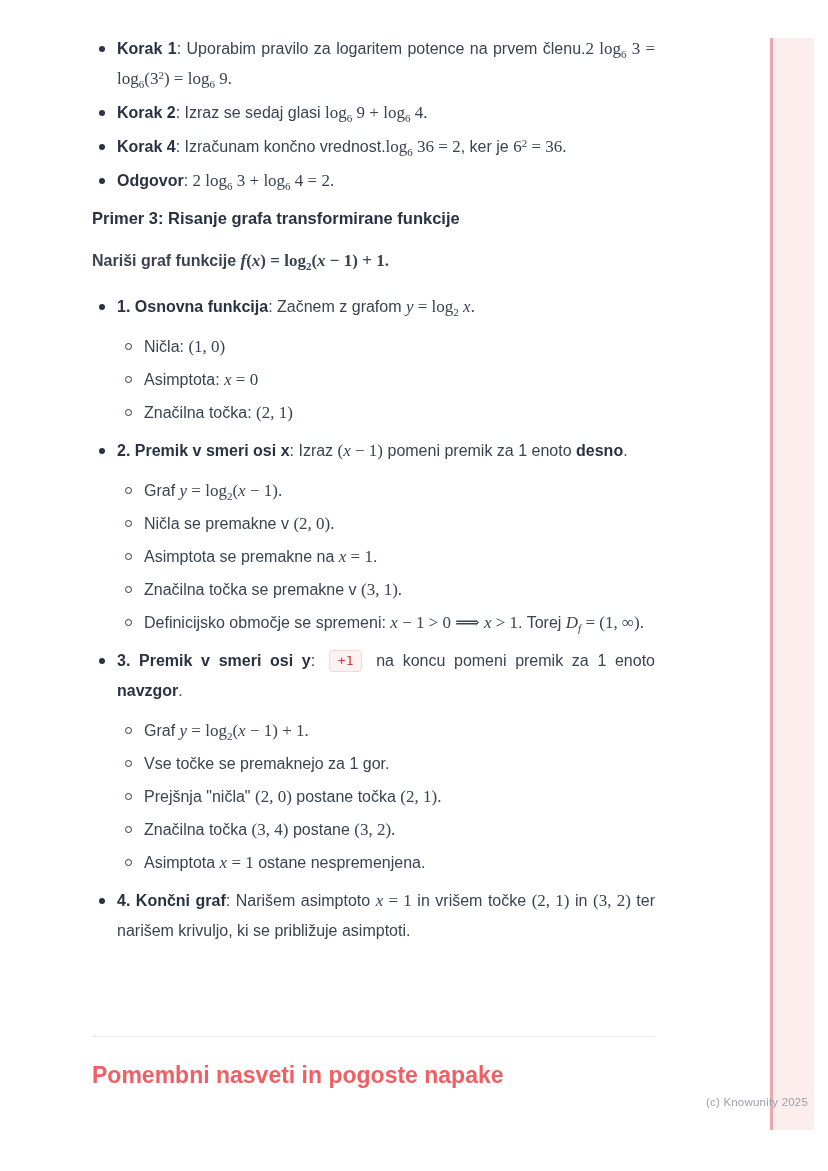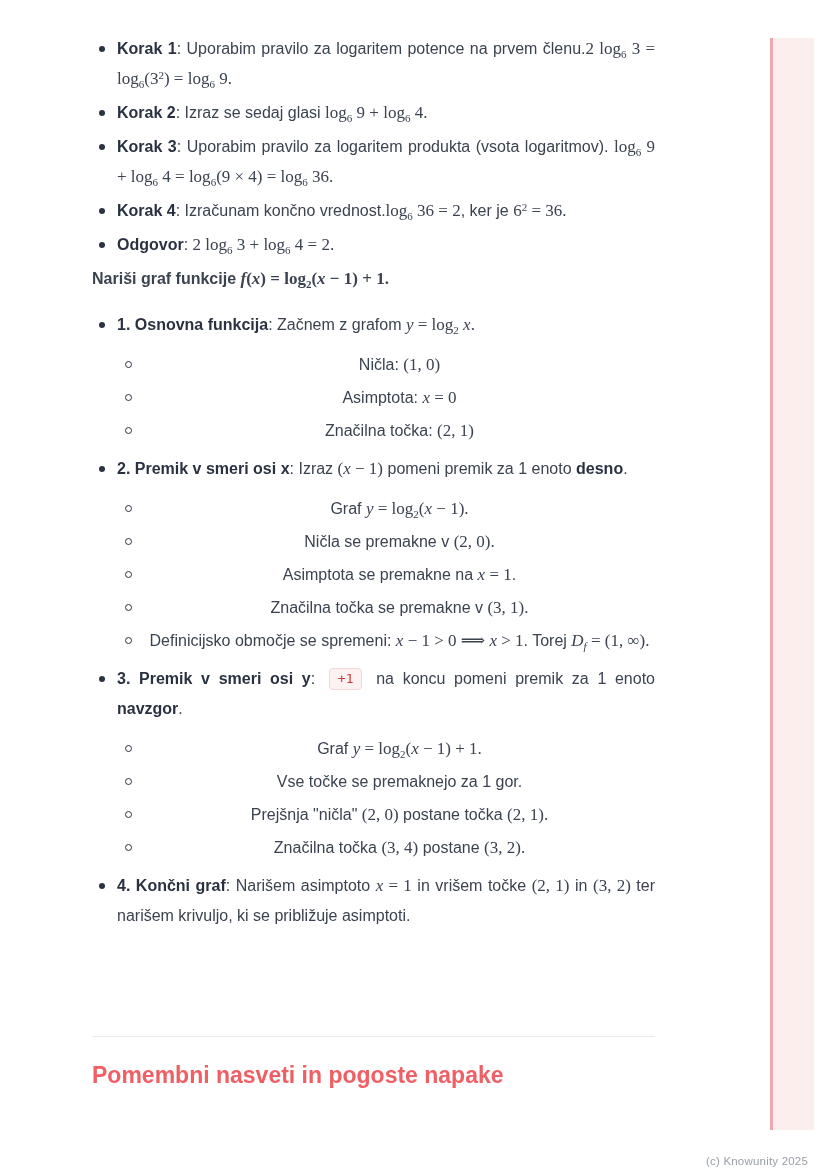--- a/index.html
+++ b/index.html
@@ -22,21 +22,21 @@
   .content{position:absolute;left:70px;top:34px;width:563px;}
   ul{list-style:none;margin:0;padding:0;}
   .l1>li{position:relative;padding-left:25px;line-height:30px;text-align:justify;}
   #steps-list>li{margin-bottom:4px;}
   #main-list>li{margin-bottom:8px;}
   .l1>li::before{
     content:"";position:absolute;left:7px;top:12px;width:6px;height:6px;
     border-radius:50%;background:#2b3342;
   }
   .l2{margin-top:10px;}
-  .l2>li{position:relative;padding-left:27px;line-height:30px;margin-bottom:3px;text-align:center;}
+  .l2>li{position:relative;padding-left:27px;line-height:30px;margin-bottom:3px;text-align:left;}
   .l2>li::before{
     content:"";position:absolute;left:8px;top:11px;width:5px;height:5px;
     border-radius:50%;border:1.5px solid #2b3342;background:transparent;box-sizing:border-box;
     width:7px;height:7px;
   }
   .b{font-weight:bold;color:var(--heading);}
   .m{font-family:"Liberation Serif","DejaVu Serif",serif;font-size:17px;}
   .mi{font-family:"Liberation Serif","DejaVu Serif",serif;font-size:17px;font-style:italic;}
   sub.m,sub.mi{font-size:11px;line-height:0;vertical-align:-4px;}
   sup.m,sup.mi{font-size:11px;line-height:0;vertical-align:5px;}
@@ -47,59 +47,60 @@
     margin:0 5px;vertical-align:1px;
   }
   .h-example{font-size:16.5px;font-weight:bold;color:var(--heading);margin:10px 0 16px 0;line-height:24px;}
   .intro{margin:0 0 16px 0;line-height:30px;font-weight:bold;}
   .divider{position:absolute;left:70px;top:1036px;width:563px;height:1px;background:var(--divider);}
   .h-tips{
     position:absolute;left:70px;top:1060px;margin:0;
     font-size:23px;font-weight:bold;color:var(--accent);line-height:30px;
   }
   .watermark{
-    position:absolute;left:684px;top:1155px;font-size:11.5px;color:var(--watermark);
+    position:absolute;left:684px;top:1096px;font-size:11.5px;color:var(--watermark);
     letter-spacing:0.2px;z-index:2;
   }
   .edge-bar{
     position:absolute;left:748px;top:38px;width:41px;height:1092px;
     background:var(--bar_fill);border-left:3px solid var(--bar_edge);z-index:1;
   }
 </style>
 </head>
 <body>
 
 <div class="page">
   <div class="content">
     <ul class="l1" id="steps-list">
         <li><span class="b">Korak 1</span><span>: Uporabim pravilo za logaritem potence na prvem členu.</span><span class="m">2 log</span><sub class="m">6</sub><span class="m"> 3 = log</span><sub class="m">6</sub><span class="m">(3</span><sup class="m">2</sup><span class="m">) = log</span><sub class="m">6</sub><span class="m"> 9.</span></li>
         <li><span class="b">Korak 2</span><span>: Izraz se sedaj glasi </span><span class="m">log</span><sub class="m">6</sub><span class="m"> 9 + log</span><sub class="m">6</sub><span class="m"> 4.</span></li>
-        <li><span class="b">Korak 3</span><span>: Uporabim pravilo za logaritem produkta (vsota logaritmov). </span><span class="m">log</span><sub class="m">6</sub><span class="m"> 9 + log</span><sub class="m">6</sub><span class="m"> 4 = log</span><sub class="m">6</sub><span class="m">(9 × 4) = log</span><sub class="m">6</sub><span class="m"> 36.</span></li>
         <li><span class="b">Korak 4</span><span>: Izračunam končno vrednost.</span><span class="m">log</span><sub class="m">6</sub><span class="m"> 36 = 2</span><span>, ker je </span><span class="m">6</span><sup class="m">2</sup><span class="m"> = 36.</span></li>
         <li><span class="b">Odgovor</span><span>: </span><span class="m">2 log</span><sub class="m">6</sub><span class="m"> 3 + log</span><sub class="m">6</sub><span class="m"> 4 = 2.</span></li>
       </ul>
+    <h3 class="h-example">Primer 3: Risanje grafa transformirane funkcije</h3>
     <p class="intro" id="intro"><span>Nariši graf funkcije </span><span class="mi">f</span><span class="m">(</span><span class="mi">x</span><span class="m">) = log</span><sub class="m">2</sub><span class="m">(</span><span class="mi">x</span><span class="m"> − 1) + 1.</span></p>
     <ul class="l1" id="main-list">
         <li><span class="b">1. Osnovna funkcija</span><span>: Začnem z grafom </span><span class="mi">y</span><span class="m"> = log</span><sub class="m">2</sub><span class="m"> </span><span class="mi">x</span><span class="m">.</span><ul class="l2">
             <li><span>Ničla: </span><span class="m">(1, 0)</span></li>
             <li><span>Asimptota: </span><span class="mi">x</span><span class="m"> = 0</span></li>
             <li><span>Značilna točka: </span><span class="m">(2, 1)</span></li>
           </ul></li>
         <li><span class="b">2. Premik v smeri osi x</span><span>: Izraz </span><span class="m">(</span><span class="mi">x</span><span class="m"> − 1)</span><span> pomeni premik za 1 enoto </span><span class="b">desno</span><span>.</span><ul class="l2">
             <li><span>Graf </span><span class="mi">y</span><span class="m"> = log</span><sub class="m">2</sub><span class="m">(</span><span class="mi">x</span><span class="m"> − 1).</span></li>
             <li><span>Ničla se premakne v </span><span class="m">(2, 0).</span></li>
             <li><span>Asimptota se premakne na </span><span class="mi">x</span><span class="m"> = 1</span><span>.</span></li>
             <li><span>Značilna točka se premakne v </span><span class="m">(3, 1).</span></li>
             <li><span>Definicijsko območje se spremeni: </span><span class="mi">x</span><span class="m"> − 1 &gt; 0  ⟹  </span><span class="mi">x</span><span class="m"> &gt; 1</span><span>. Torej </span><span class="mi">D</span><sub class="mi">f</sub><span class="m"> = (1, ∞).</span></li>
           </ul></li>
         <li><span class="b">3. Premik v smeri osi y</span><span>: </span><span class="badge">+1</span><span> na koncu pomeni premik za 1 enoto </span><span class="b">navzgor</span><span>.</span><ul class="l2">
             <li><span>Graf </span><span class="mi">y</span><span class="m"> = log</span><sub class="m">2</sub><span class="m">(</span><span class="mi">x</span><span class="m"> − 1) + 1.</span></li>
             <li><span>Vse točke se premaknejo za 1 gor.</span></li>
             <li><span>Prejšnja "ničla" </span><span class="m">(2, 0)</span><span> postane točka </span><span class="m">(2, 1).</span></li>
             <li><span>Značilna točka </span><span class="m">(3, 4)</span><span> postane </span><span class="m">(3, 2).</span></li>
+            <li><span>Asimptota </span><span class="mi">x</span><span class="m"> = 1</span><span> ostane nespremenjena.</span></li>
           </ul></li>
         <li><span class="b">4. Končni graf</span><span>: Narišem asimptoto </span><span class="mi">x</span><span class="m"> = 1</span><span> in vrišem točke </span><span class="m">(2, 1)</span><span> in </span><span class="m">(3, 2)</span><span> ter narišem krivuljo, ki se približuje asimptoti.</span></li>
       </ul>
   </div>
   <div class="divider"></div>
   <h2 class="h-tips">Pomembni nasveti in pogoste napake</h2>
   <div class="edge-bar"></div>
   <div class="watermark">(c) Knowunity 2025</div>
 </div>
 

